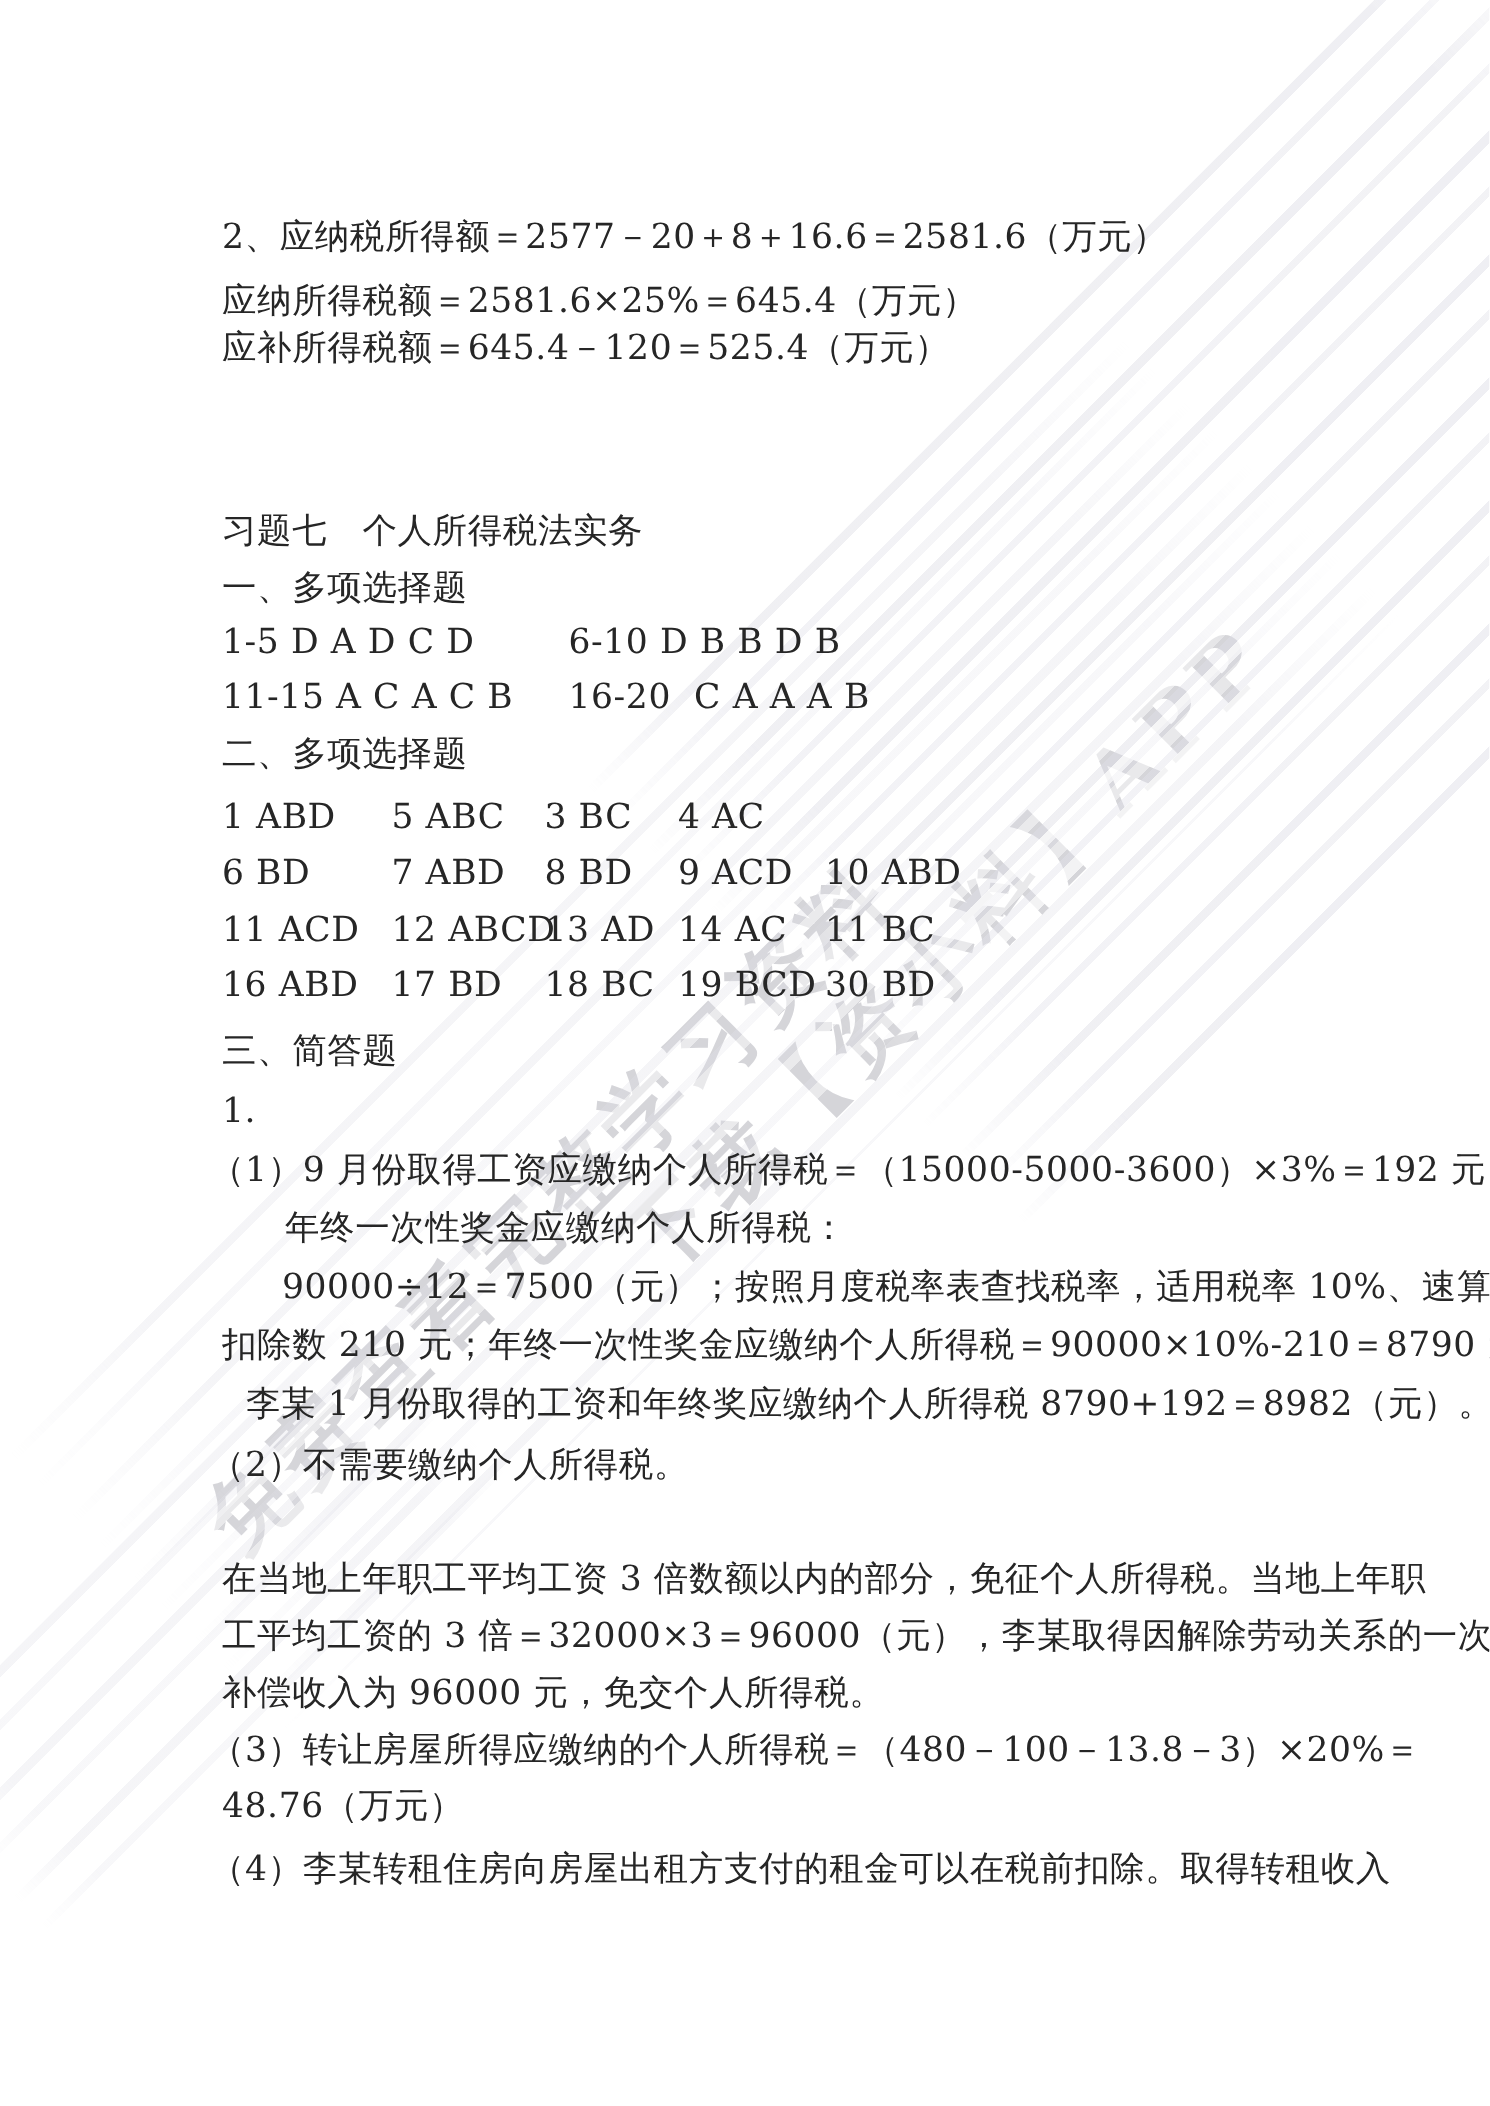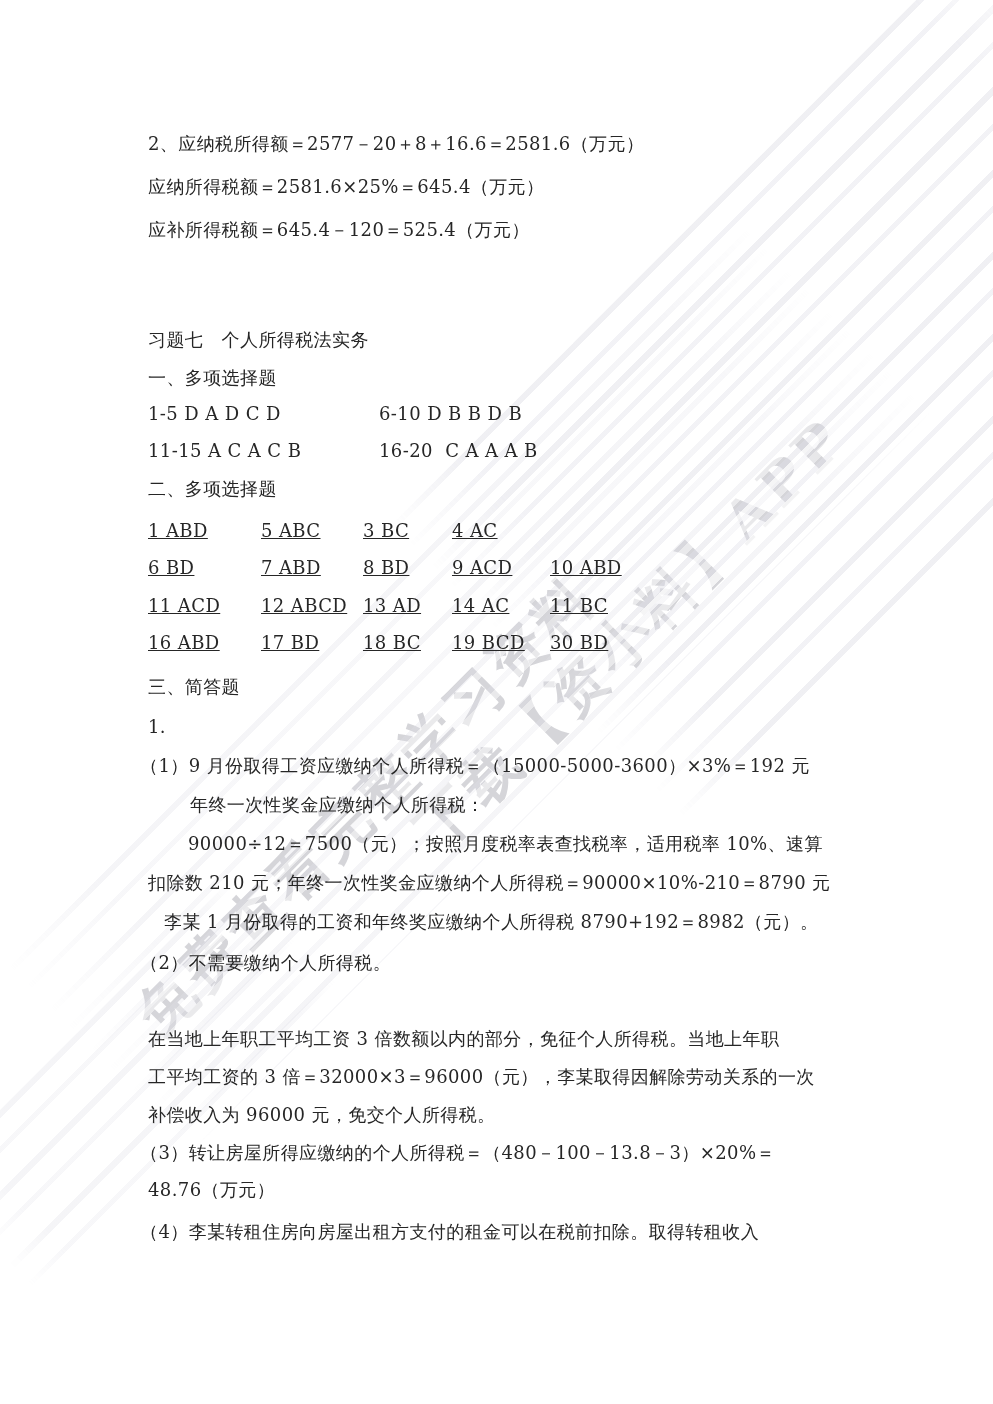--- a/index.html
+++ b/index.html
@@ -8,30 +8,31 @@
     width: 993px;
     height: 1404px;
     background: #ffffff;
     overflow: hidden;
     font-family: "DejaVu Serif", "Liberation Serif", serif;
     color: #262626;
   }
   .line {
     position: absolute;
     left: 148px;
-    font-size: 18px;
+    font-size: 23px;
     line-height: 32px;
     white-space: pre;
     letter-spacing: 0.4px;
     z-index: 3;
+    margin-top: 14px;
   }
   
   .sc-left { display: inline-block; width: 231px; }
   
-  .mc { display: grid; grid-template-columns: 113px 102px 89px 98px auto; width: 640px; text-decoration: underline; }
+  .mc { display: grid; grid-template-columns: 113px 102px 89px 98px auto; width: 640px; }
   .mc span { white-space: pre; }
   
   .wm-text {
     position: absolute;
     transform: rotate(-45deg);
     transform-origin: 0 0;
     font-size: 57px;
     font-weight: 700;
     letter-spacing: 5px;
     color: rgba(125, 125, 136, 0.32);
@@ -65,21 +66,21 @@
 
   <div class="streak s1"></div>
   <div class="streak s2"></div>
   <div class="streak s3"></div>
 
   <div class="wm-text" style="left:120px; top:998px;">免费查看完整学习资料</div>
   <div class="wm-text" style="left:400px; top:812px;">下载【资小料】APP</div>
 
   <div class="line" style="top:128px">2、应纳税所得额＝2577－20＋8＋16.6＝2581.6（万元）</div>
   <div class="line" style="top:171px">应纳所得税额＝2581.6×25%＝645.4（万元）</div>
-  <div class="line" style="top:214px">应补所得税额＝645.4－120＝525.4（万元）</div>
+  <div class="line" style="top:202px">应补所得税额＝645.4－120＝525.4（万元）</div>
 
   <div class="line" style="top:324px">习题七　个人所得税法实务</div>
 
   <div class="line" style="top:362px">一、多项选择题</div>
   <div class="line" style="top:398px"><span class="sc-left">1-5 D A D C D</span><span>6-10 D B B D B</span></div>
   <div class="line" style="top:435px"><span class="sc-left">11-15 A C A C B</span><span>16-20  C A A A B</span></div>
 
   <div class="line" style="top:473px">二、多项选择题</div>
   <div class="line mc" style="top:515px">
     <span>1 ABD</span>

